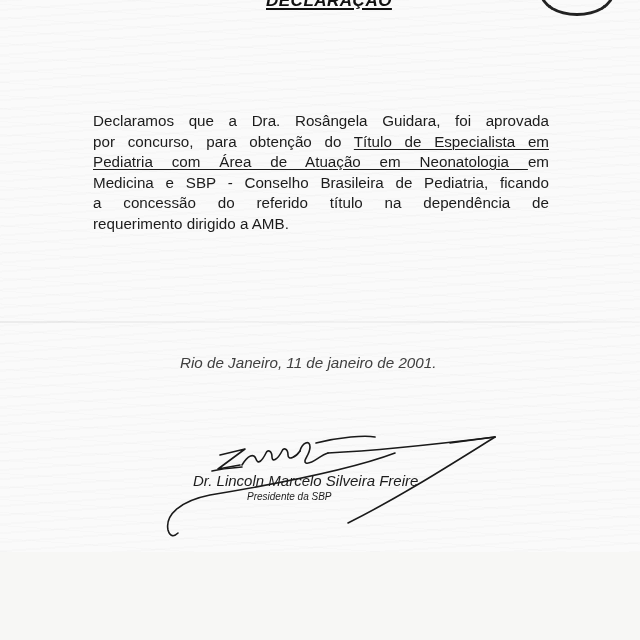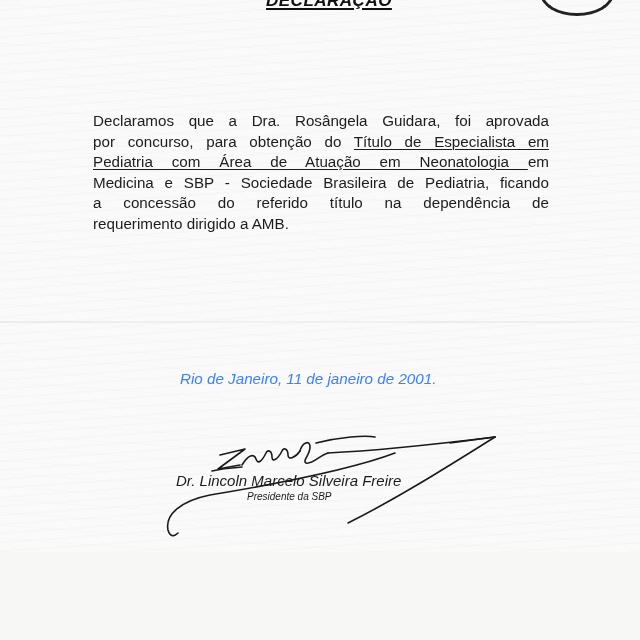--- a/index.html
+++ b/index.html
@@ -83,26 +83,25 @@
       text-decoration: underline;
       text-decoration-thickness: 1px;
       text-underline-offset: 2px;
     }
     .date-line {
       position: absolute;
       left: 180px;
       top: 354px;
       font-style: italic;
       font-size: 15.2px;
-      color: #3b82f6;
-      margin-top: 16px;
+      color: #404040;
     }
     .sig-name {
       position: absolute;
-      left: 176px;
+      left: 193px;
       top: 472px;
       font-style: italic;
       font-size: 15px;
       color: #1c1c1c;
     }
     .sig-role {
       position: absolute;
       left: 247px;
       top: 491px;
       font-style: italic;
@@ -132,21 +131,21 @@
     <span class="line">
       <span>Declaramos que a Dra. Rosângela Guidara,  foi aprovada</span>
     </span>
     <span class="line">
       <span>por concurso, para obtenção  do </span><span class="u">Título de Especialista em</span>
     </span>
     <span class="line">
       <span class="u">Pediatria com Área de Atuação em Neonatologia </span><span>  em</span>
     </span>
     <span class="line">
-      <span>Medicina e SBP - Sociedade Brasileira de Pediatria, ficando</span>
+      <span>Medicina e SBP - Conselho Brasileira de Pediatria, ficando</span>
     </span>
     <span class="line">
       <span>a concessão do referido título na dependência de</span>
     </span>
     <span class="line last">
       <span>requerimento dirigido a AMB.</span>
     </span>
   </div>
 
   <div class="date-line">Rio de Janeiro, 11 de janeiro de 2001.</div>

